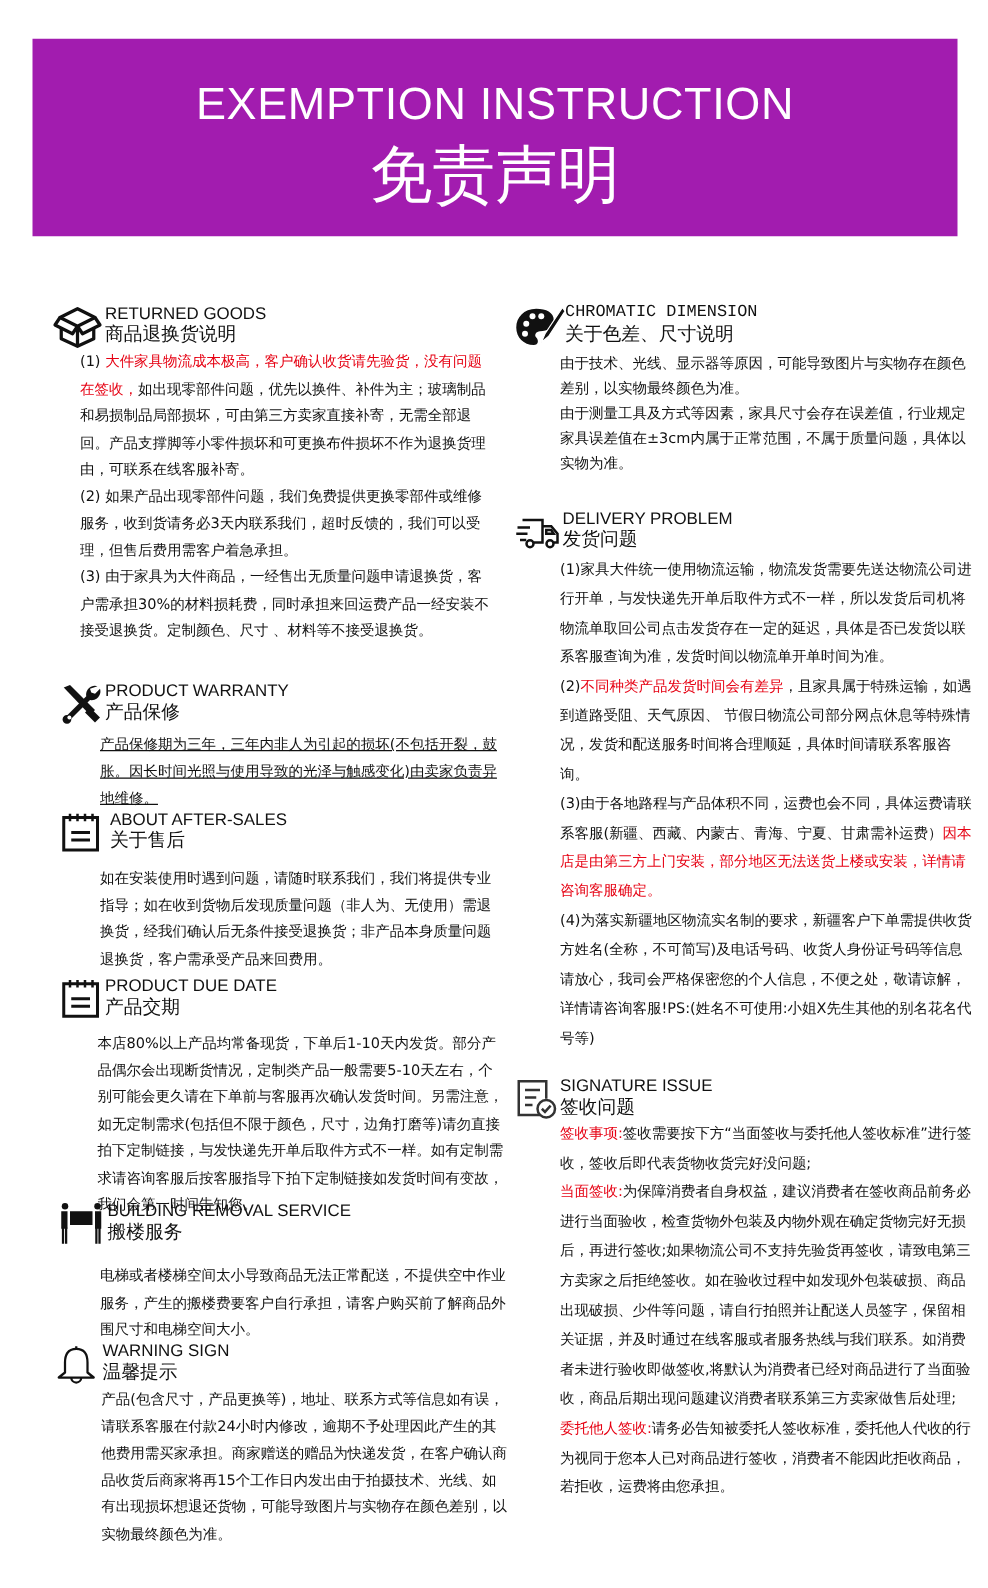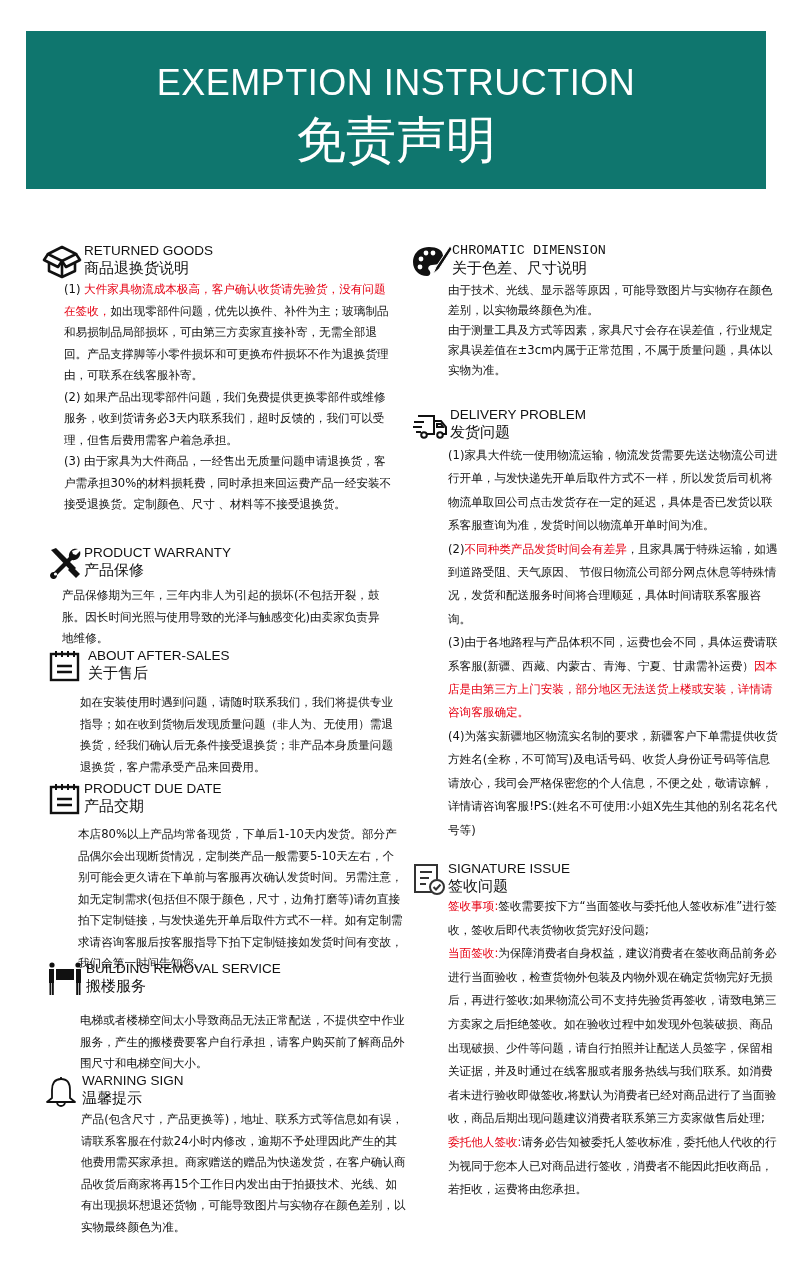--- a/index.html
+++ b/index.html
@@ -1,21 +1,21 @@
 <!DOCTYPE html>
 <html><head>
 <meta charset="utf-8">
 <style>
   * { box-sizing: border-box; margin: 0; padding: 0; }
   html, body { width: 790px; height: 1270px; background: #ffffff; overflow: hidden; }
   body { font-family: "DejaVu Sans", "Liberation Sans", sans-serif; color: #111; position: relative; }
 
   .banner {
     position: absolute; left: 26px; top: 31px; width: 740px; height: 158px;
-    background: #0f766e; color: #fff; text-align: center;
+    background: #a21caf; color: #fff; text-align: center;
   }
   .banner .en { position: absolute; top: 30px; left: 0; right: 0; font-family: "Liberation Sans", sans-serif; font-size: 36px; letter-spacing: 0.5px; line-height: 44px; }
   .banner .zh { position: absolute; top: 78px; left: 0; right: 0; font-size: 50px; line-height: 62px; }
 
   .section { position: absolute; }
   .sec-head { position: relative; height: 36px; }
   .sec-icon { position: absolute; left: 0; top: 0; width: 40px; height: 36px; }
   .sec-icon svg { width: 100%; height: 100%; display: block; }
   .sec-title-en { position: absolute; top: 0; font-family: "Liberation Sans", sans-serif; font-size: 13.5px; line-height: 16px; color: #111; white-space: nowrap; }
   .sec-title-zh { position: absolute; top: 16px; font-size: 15px; line-height: 19px; color: #111; white-space: nowrap; font-family: Liberation Serif, serif; }
@@ -65,21 +65,21 @@
         <svg viewBox="0 0 34 34">
           <path d="M3 4 L8 2 L28 22 L24 26 Z" fill="#111"></path>
           <path d="M30 3 a7 7 0 0 0 -9 8 L6 26 a3.5 3.5 0 1 0 3 3 L24 14 a7 7 0 0 0 8 -9 l-4 4 l-3 -1 l-1 -3 Z" fill="#111"></path>
           <circle cx="7.5" cy="28" r="1.6" fill="#fff"></circle>
           <path d="M20 24 L28 32 L32 28 L24 20 Z" fill="#111"></path>
         </svg>
       </span>
       <span class="sec-title-en" style="left:36px;">PRODUCT WARRANTY</span>
       <span class="sec-title-zh" style="left:36px;">产品保修</span>
     </div>
-    <div class="body-text" style="margin-left:14px; margin-top:4px; width:328px;">产品保修期为三年，三年内非人为引起的损坏(不包括开裂，鼓胀。因长时间光照与使用导致的光泽与触感变化)由卖家负责异地维修。</div>
+    <div class="body-text" style="margin-left:32px; margin-top:4px; width:328px;text-decoration:underline;">产品保修期为三年，三年内非人为引起的损坏(不包括开裂，鼓胀。因长时间光照与使用导致的光泽与触感变化)由卖家负责异地维修。</div>
   </div>
 
   <div class="section" style="left:48px; top:648px;">
     <div class="sec-head">
       <span class="sec-icon" style="width:34px;">
         <svg viewBox="0 0 34 34" fill="none" stroke="#111" stroke-width="2.4">
           <rect x="3" y="5" width="27" height="26"></rect>
           <path d="M8 2 V8 M14 2 V8 M20 2 V8 M26 2 V8" stroke-width="2"></path>
           <path d="M9 17 H24 M9 23 H24"></path>
         </svg>

